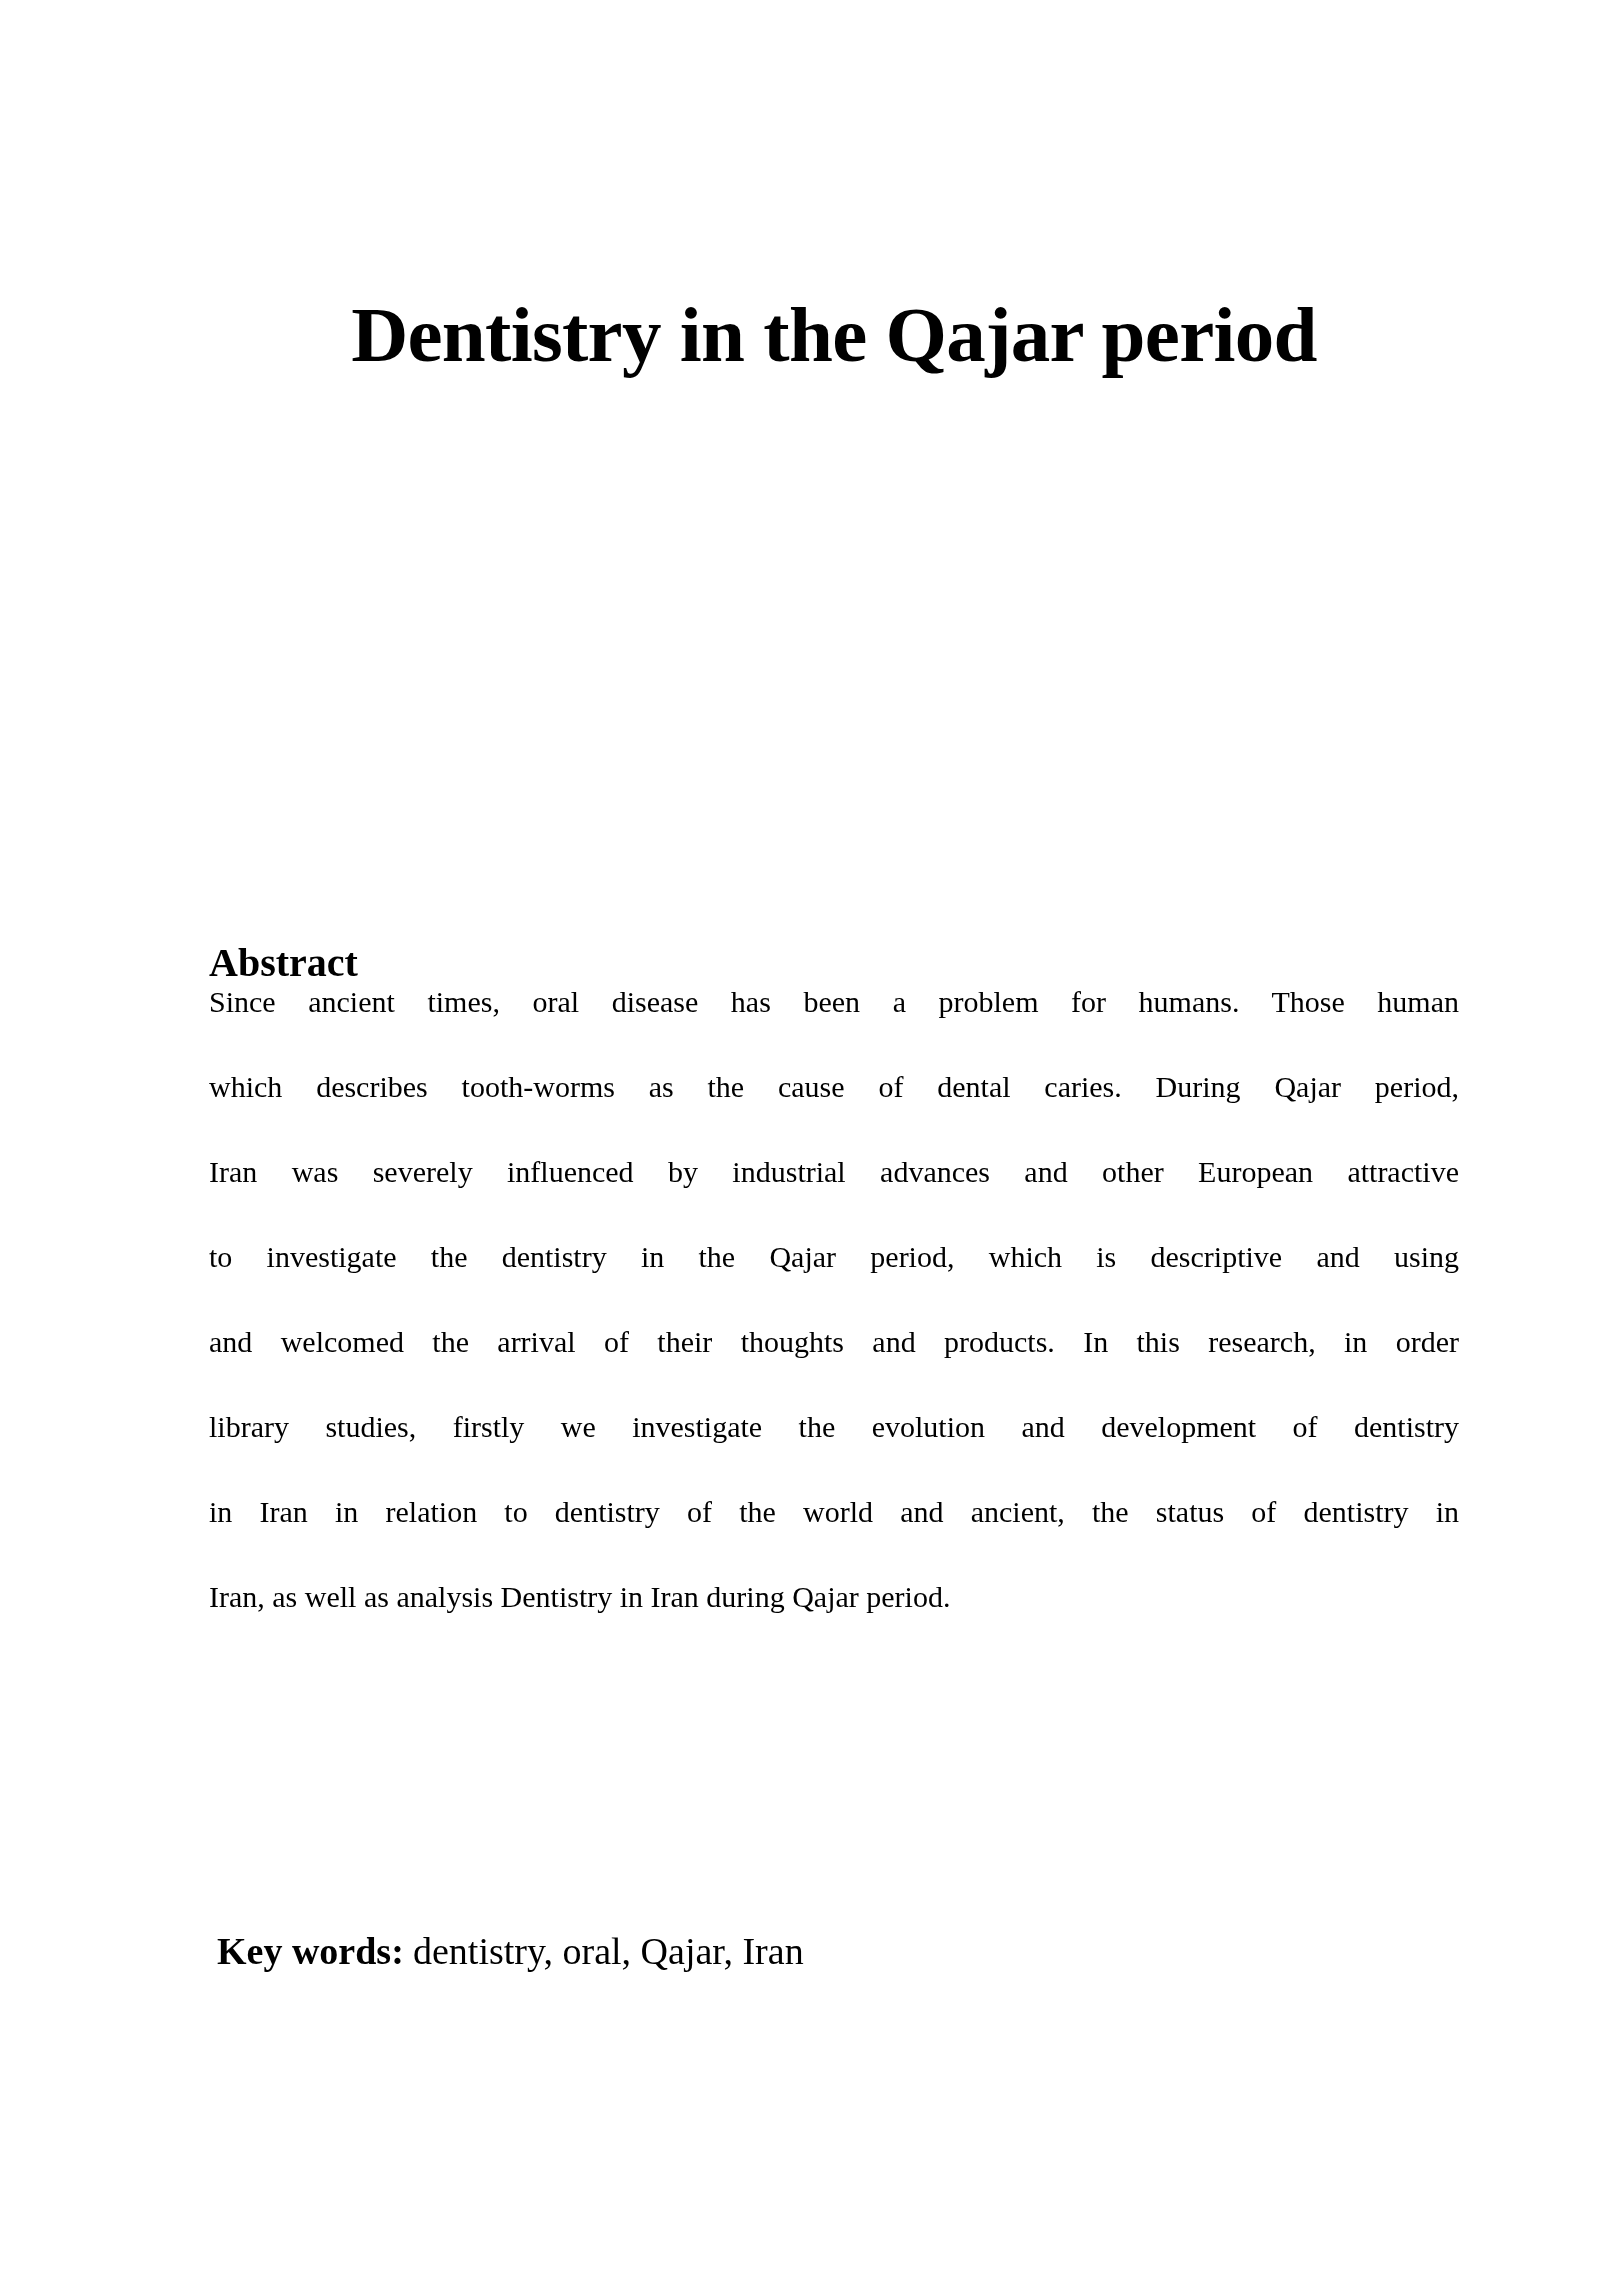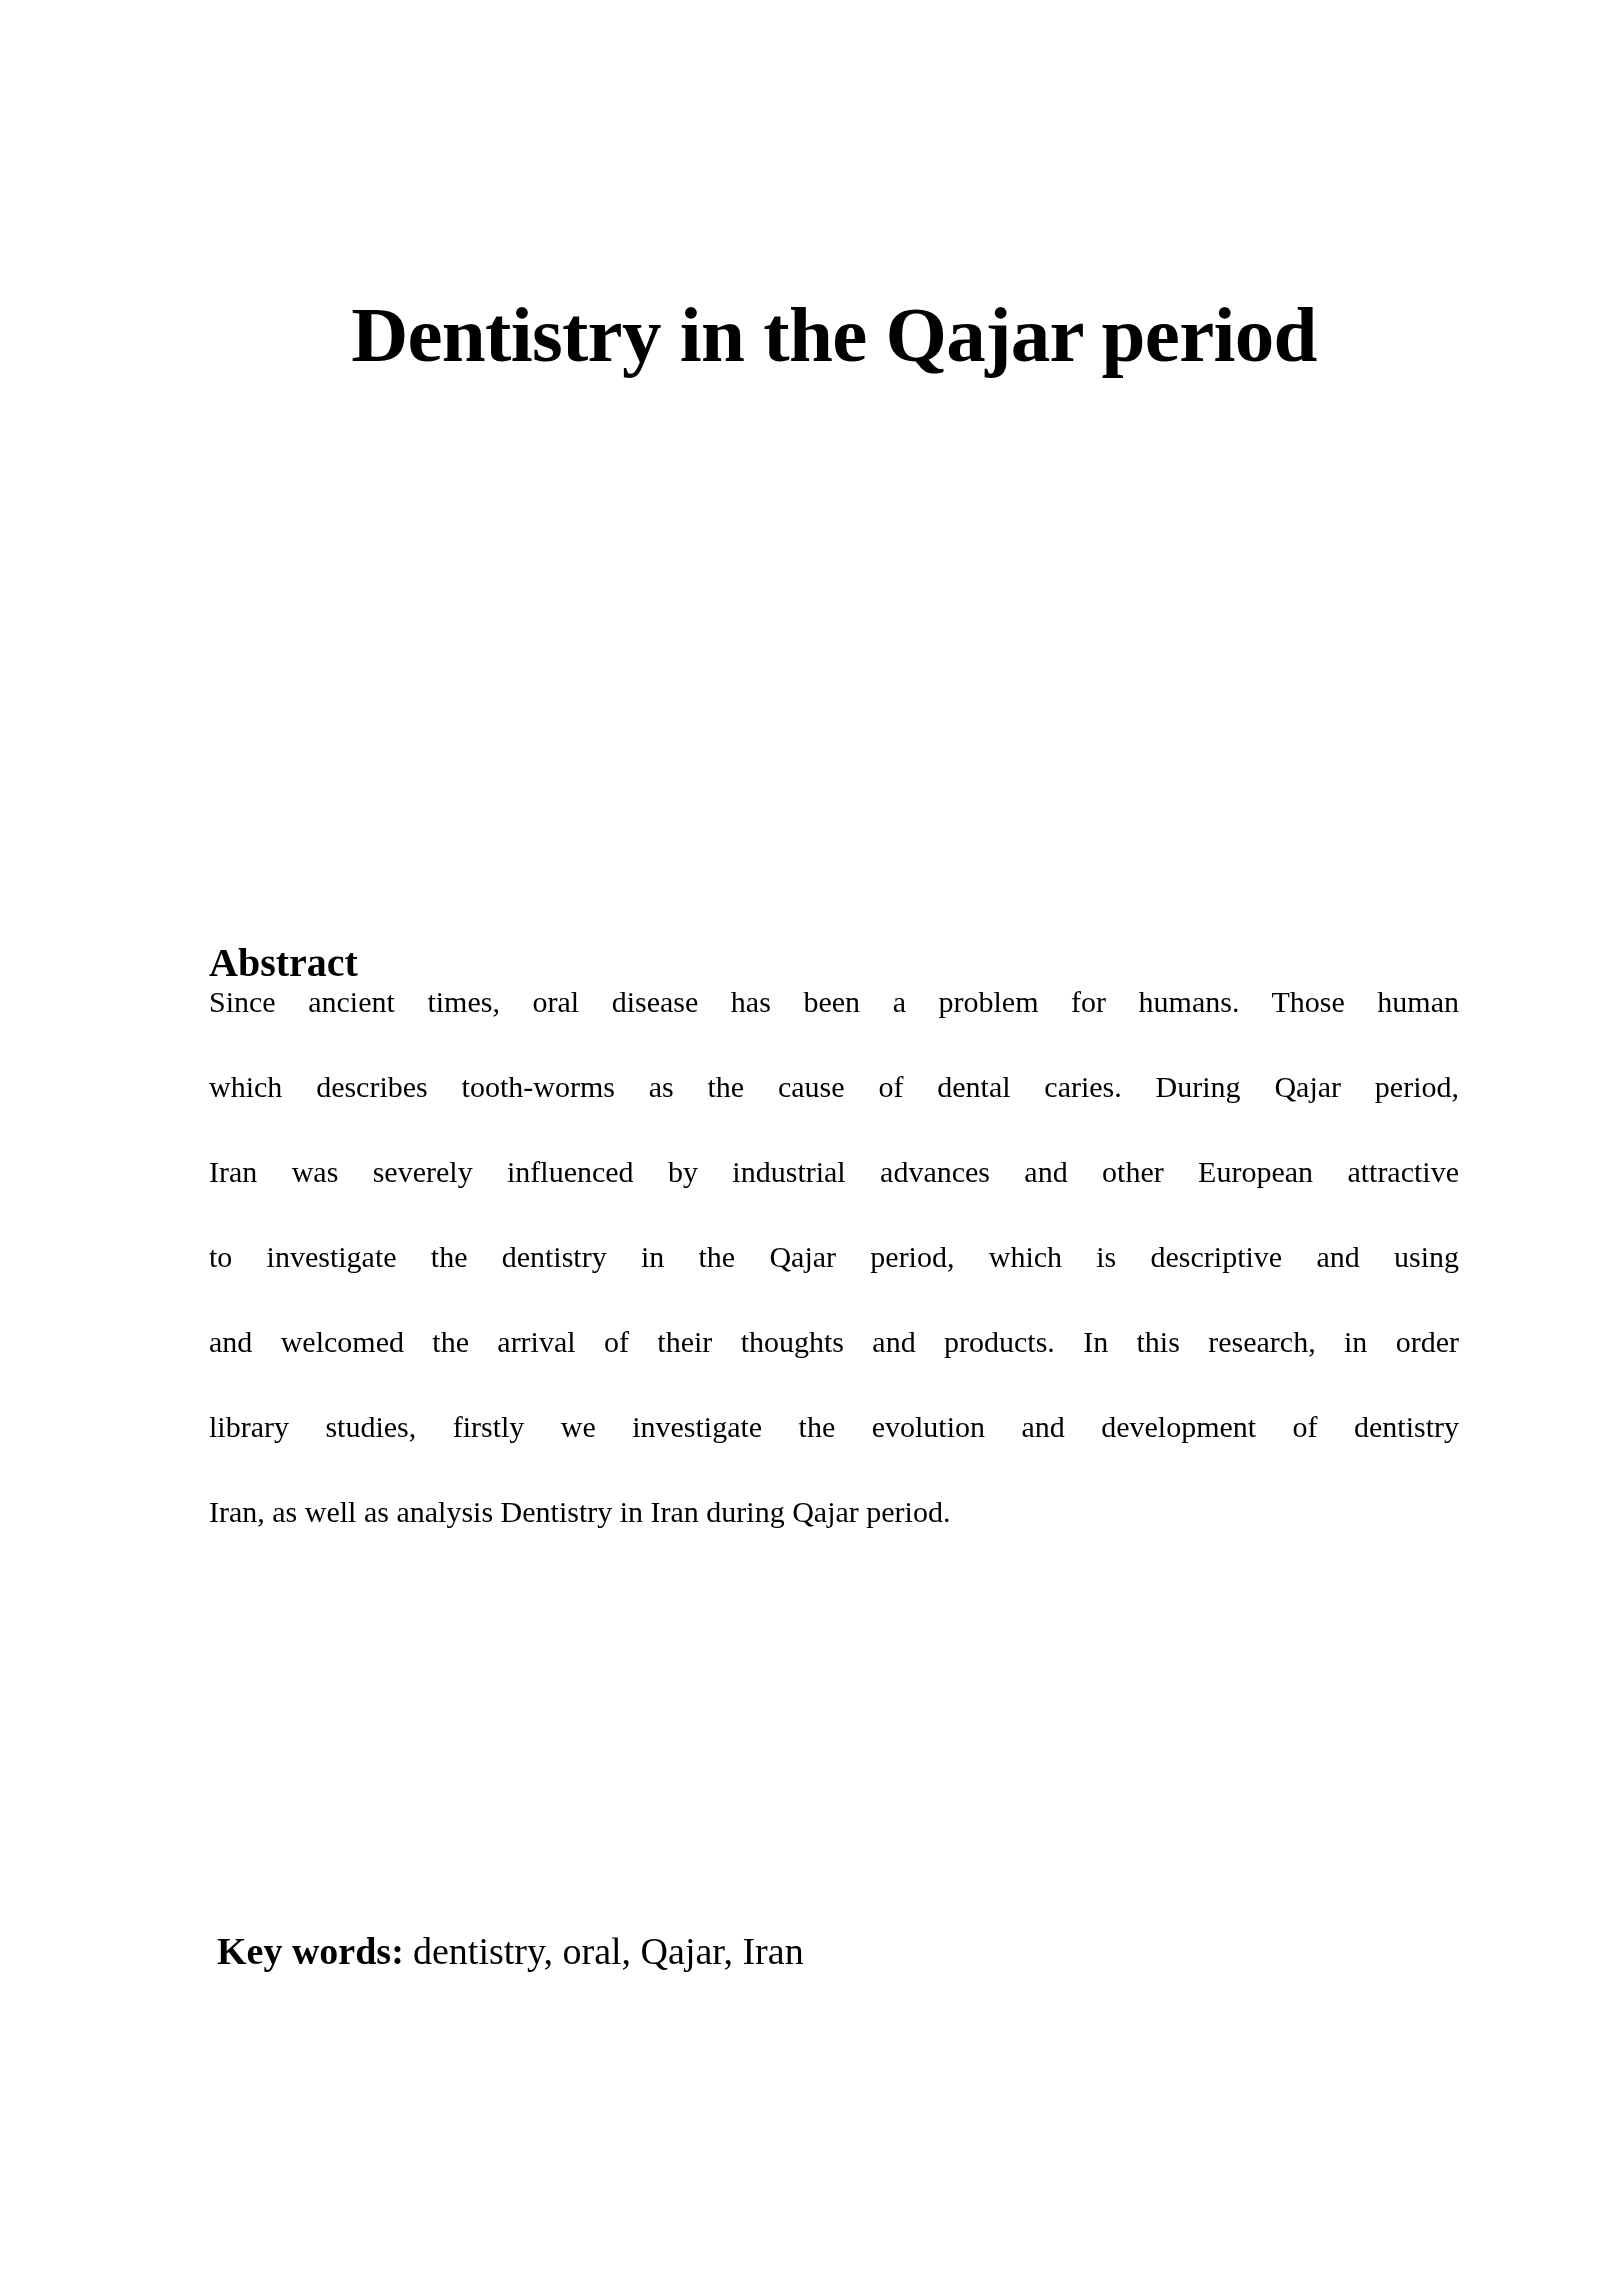--- a/index.html
+++ b/index.html
@@ -92,20 +92,21 @@
 
     <h2 class="abstract-heading">Abstract</h2>
 
     <div class="abstract">
       <div class="jline">Since ancient times, oral disease has been a problem for humans. Those human</div>
       <div class="jline">which describes tooth-worms as the cause of dental caries. During Qajar period,</div>
       <div class="jline">Iran was severely influenced by industrial advances and other European attractive</div>
       <div class="jline">to investigate the dentistry in the Qajar period, which is descriptive and using</div>
       <div class="jline">and welcomed the arrival of their thoughts and products. In this research, in order</div>
       <div class="jline">library studies, firstly we investigate the evolution and development of dentistry</div>
+      <div class="jline">in Iran in relation to dentistry of the world and ancient, the status of dentistry in</div>
       <div class="jline last">Iran, as well as analysis Dentistry in Iran during Qajar period.</div>
     </div>
 
     <p class="keywords">
       <span class="kw-label">Key words:</span><span>dentistry, oral, Qajar, Iran</span>
     </p>
 
   </div>
 </div>
 

